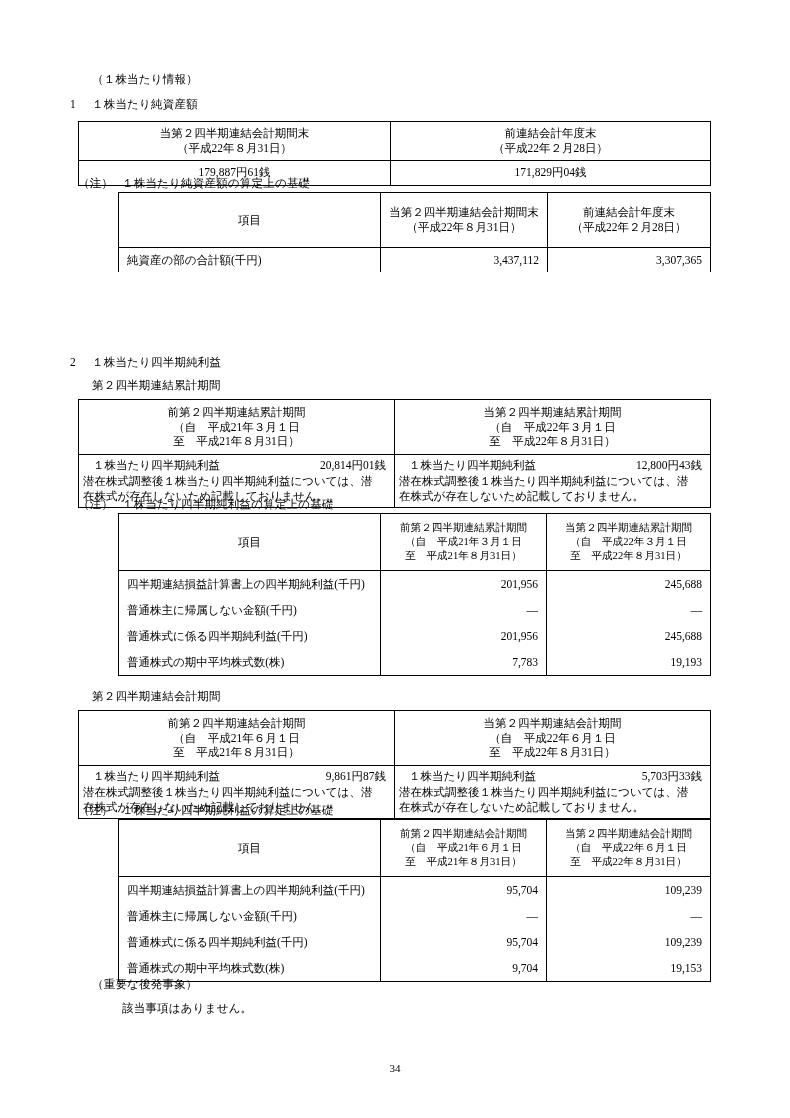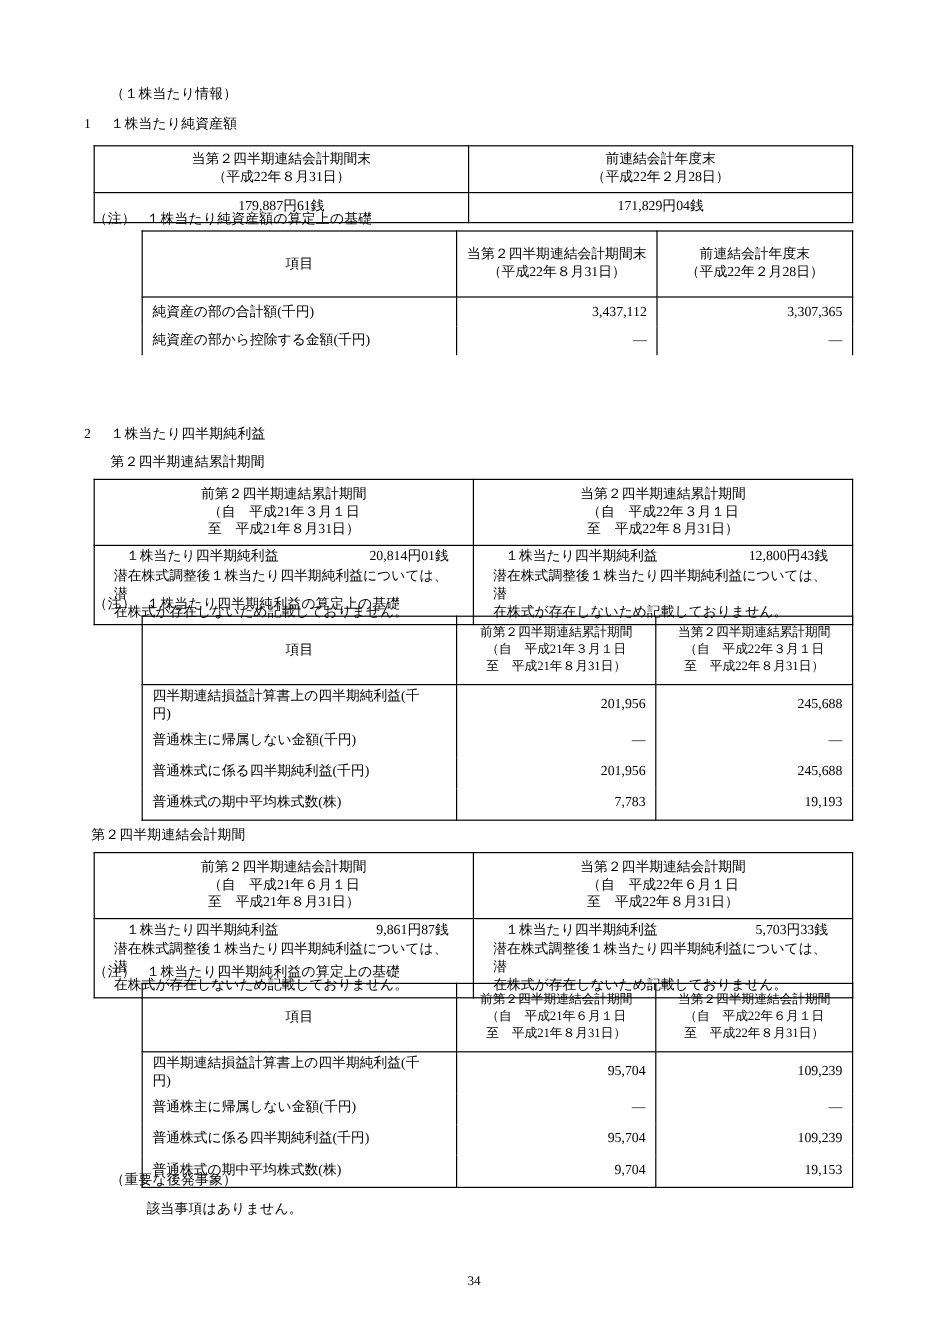--- a/index.html
+++ b/index.html
@@ -40,21 +40,21 @@
   
   table.doc {
     position: absolute;
     border-collapse: collapse;
     table-layout: fixed;
     font-size: 11.5px;
     line-height: 1.3;
   }
   table.doc td {
     border: 1px solid #000000;
-    padding: 2px 16px;
+    padding: 2px 4px;
     vertical-align: middle;
   }
   table.doc td.hdr {
     text-align: center;
     vertical-align: middle;
     padding: 4px 3px;
   }
   table.doc td.num {
     text-align: right;
     padding-right: 8px;
@@ -162,25 +162,20 @@
         <td class="hdr">
           <span class="l1">前連結会計年度末</span>
           <span class="l2">（平成22年２月28日）</span>
         </td>
       </tr>
       <tr>
         <td class="itm" style="height:20px; border-bottom:none;">純資産の部の合計額(千円)</td>
         <td class="num" style="border-bottom:none;">3,437,112</td>
         <td class="num" style="border-bottom:none;">3,307,365</td>
       </tr>
-      <tr>
-        <td class="itm" style="height:20px; border-top:none; border-bottom:none;">純資産の部から控除する金額(千円)</td>
-        <td class="num" style="border-top:none; border-bottom:none;">—</td>
-        <td class="num" style="border-top:none; border-bottom:none;">—</td>
-      </tr>
     </tbody>
   </table>
 
   <div class="heading-num" style="left:70px; top:355px;">2</div>
   <div class="line" style="left:92px; top:355px;">１株当たり四半期純利益</div>
   <div class="line" style="left:92px; top:378px;">第２四半期連結累計期間</div>
 
   <table class="doc" style="left:78px; top:399px; width:632px;">
     <colgroup>
         <col style="width:316px">
@@ -263,21 +258,21 @@
         <td class="num" style="border-top:none; border-bottom:none;">245,688</td>
       </tr>
       <tr>
         <td class="itm" style="height:22px; border-top:none;">普通株式の期中平均株式数(株)</td>
         <td class="num" style="border-top:none;">7,783</td>
         <td class="num" style="border-top:none;">19,193</td>
       </tr>
     </tbody>
   </table>
 
-  <div class="line" style="left:76px; top:689px;">第２四半期連結会計期間</div>
+  <div class="line" style="left:92px; top:689px;">第２四半期連結会計期間</div>
 
   <table class="doc" style="left:78px; top:710px; width:632px;">
     <colgroup>
         <col style="width:316px">
         <col style="width:316px">
       </colgroup>
     <tbody>
       <tr>
         <td class="hdr" style="height:46px;">
           <span class="l1">前第２四半期連結会計期間</span>

